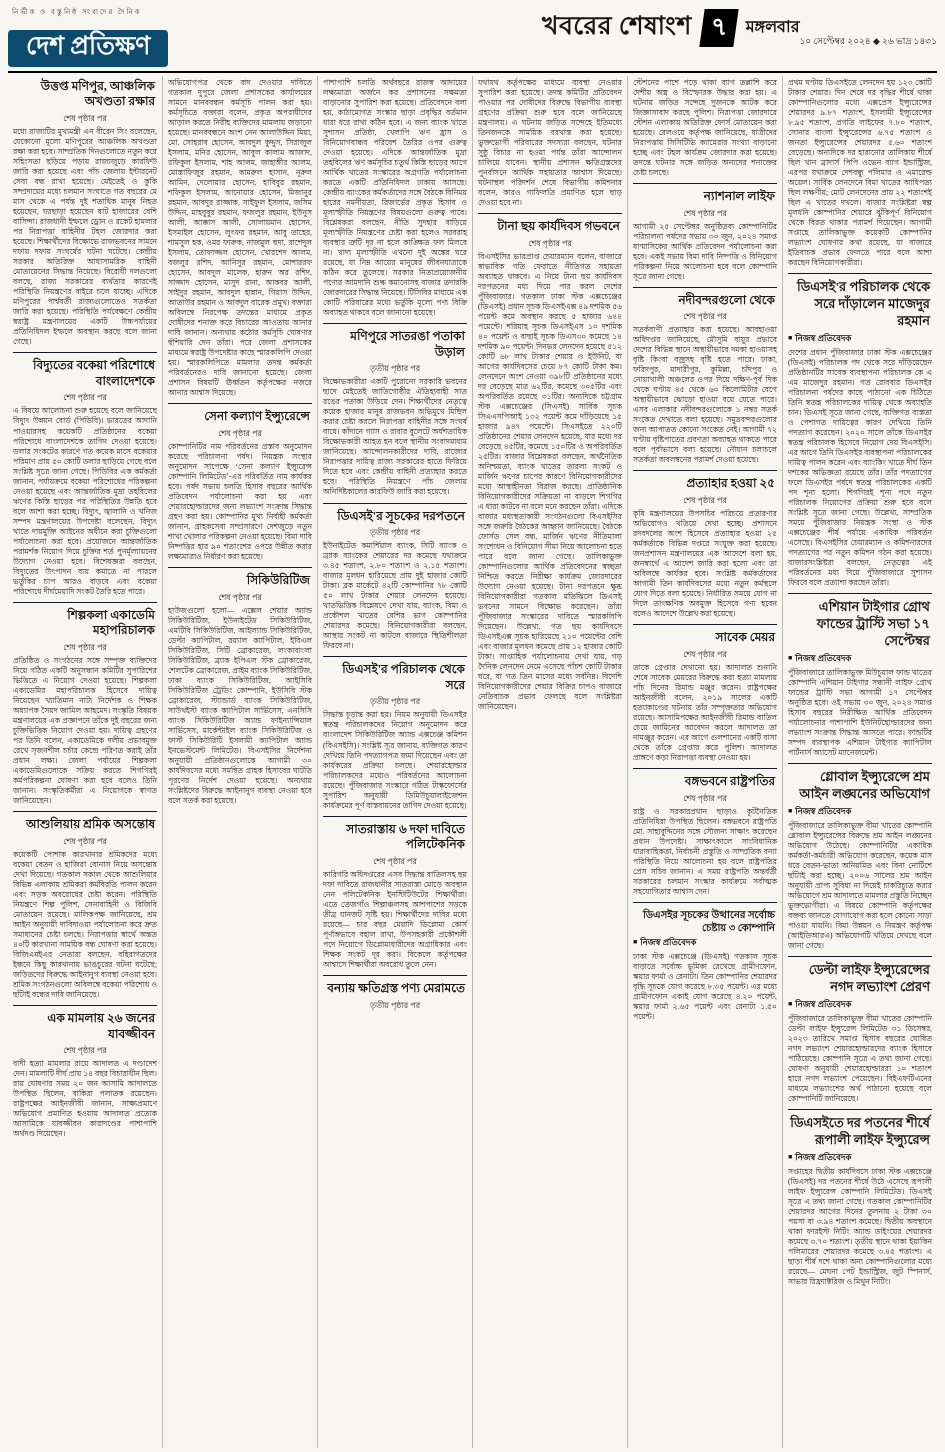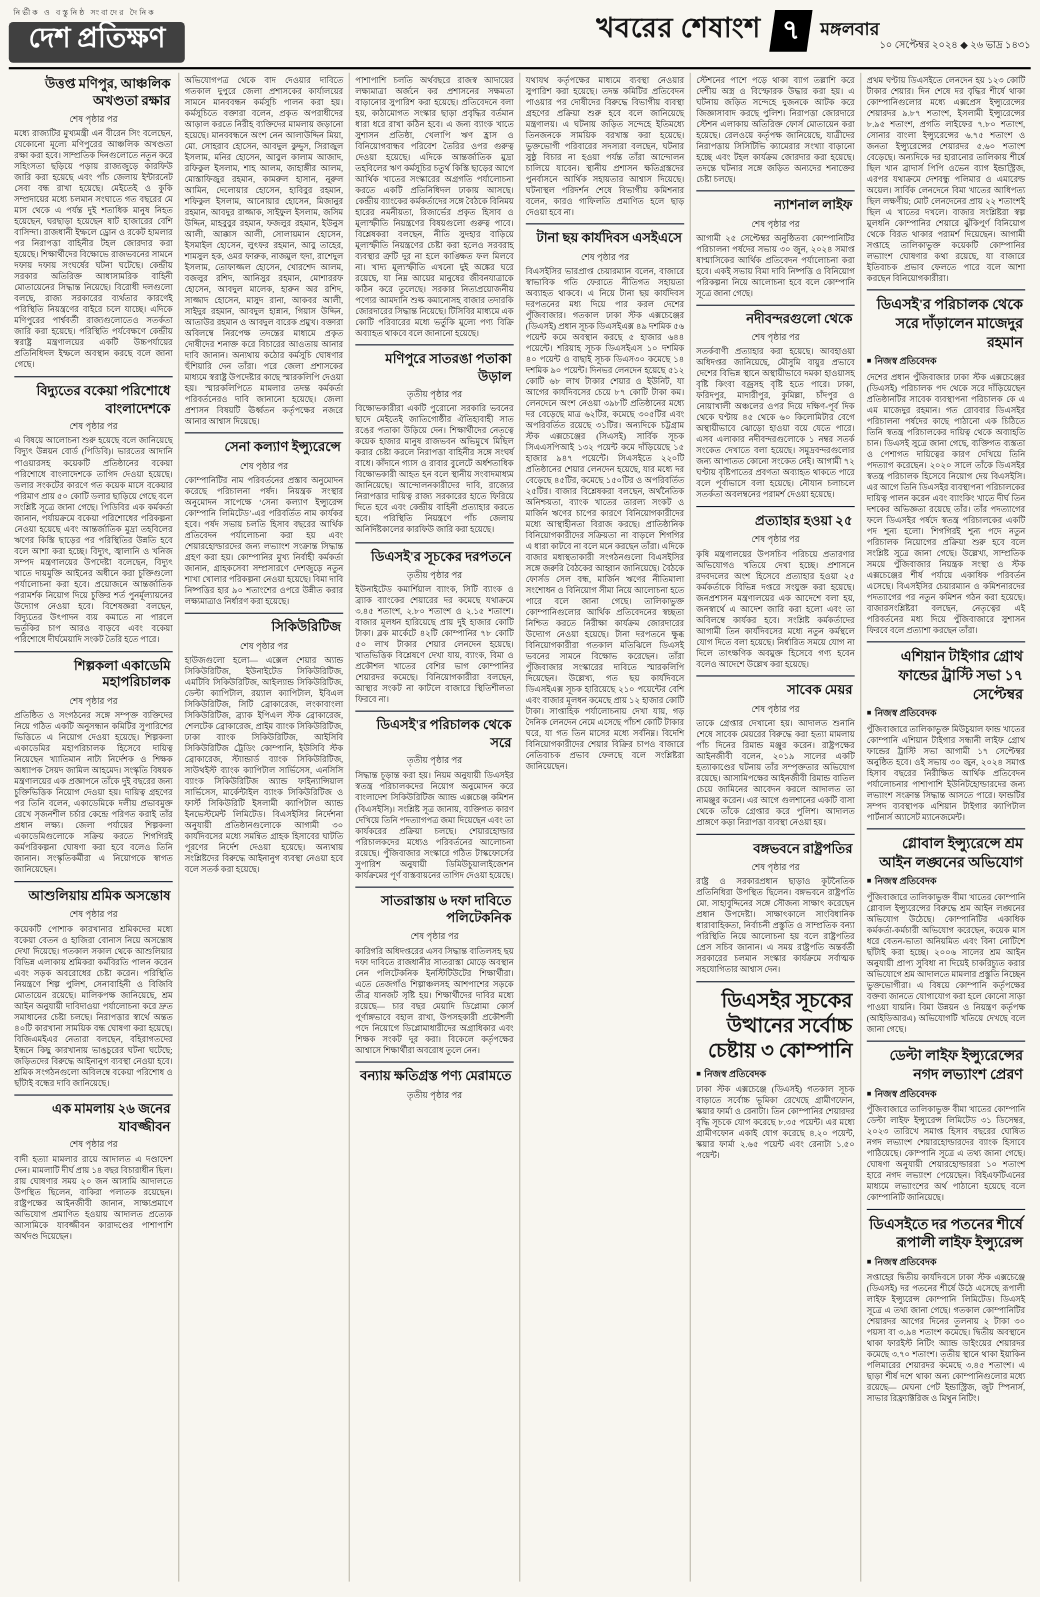--- a/index.html
+++ b/index.html
@@ -10,22 +10,22 @@
     font-family:"Liberation Serif","DejaVu Serif",serif;
     overflow:hidden;
   }
   .page{box-sizing:border-box;width:945px;height:1452px;padding:6px 8px 4px;}
   
   .hdr{display:flex;justify-content:space-between;align-items:flex-start;
        border-bottom:2px solid #000;padding-bottom:4px;}
   .mast{display:flex;flex-direction:column;gap:2px;}
   .tagline{font-size:7px;letter-spacing:2px;color:#333;padding-left:4px;}
   .mastbox{
-    background:#404040;color:#fff;font-weight:bold;font-size:25px;line-height:1.15;
-    padding:2px 18px 6px;border-radius:4px;display:inline-block;
+    background:#0c4a6e;color:#fff;font-weight:bold;font-size:25px;line-height:1.15;
+    padding:2px 18px 6px;border-radius:4px;display:inline-block;margin-top:10px;
   }
   .hdr-right{display:flex;flex-direction:row;align-items:flex-end;}
   .hdr-row{display:flex;align-items:center;gap:10px;}
   .section-title{font-size:25px;font-weight:bold;letter-spacing:.5px;}
   .pagenum{
     background:#000;color:#fff;font-weight:bold;font-size:25px;
     width:34px;height:38px;display:inline-flex;align-items:center;justify-content:center;
     transform:skewX(-8deg);
   }
   .pagenum > span{transform:skewX(8deg);}
@@ -36,21 +36,21 @@
     display:flex;height:1372px;overflow:hidden;margin-top:3px;
   }
   .col{flex:1 1 0;min-width:0;padding:2px 5px 0;overflow:hidden;}
   .col + .col{border-left:1px solid #bdb8ac;}
   .art + .art{border-top:1px solid #0f172a;margin-top:5px;padding-top:4px;}
   .hl{
     font-size:12px;line-height:1.3;font-weight:bold;text-align:right;
     margin:1px 2px 2px;
   }
   .col:nth-child(6) .hl{font-size:13px;}
-  .col:nth-child(5) .art:last-child .hl{font-size:18px;}
+  .col:nth-child(5) .art:last-child .hl{font-size:10px;}
   .kick{font-size:8px;text-align:center;margin:0 0 2px;color:#222;}
   .byl{font-size:8.5px;font-weight:bold;margin:1px 0 2px;}
   .byl .sq{font-size:7px;vertical-align:1px;}
   .byl span + span{margin-left:3px;}
   .bd{
     font-size:7.6px;line-height:1.32;text-align:justify;margin:0;
     word-break:normal;color:#1b1b1b;
   }
 </style>
 </head>
@@ -145,21 +145,21 @@
         <article class="art">
           <h2 class="hl">বন্যায় ক্ষতিগ্রস্ত পণ্য মেরামতে</h2>
           <div class="kick">তৃতীয় পৃষ্ঠার পর</div>
         </article>
       </div>
       <div class="col">
         <article class="art">
           <p class="bd">যথাযথ কর্তৃপক্ষের মাধ্যমে ব্যবস্থা নেওয়ার সুপারিশ করা হয়েছে। তদন্ত কমিটির প্রতিবেদন পাওয়ার পর দোষীদের বিরুদ্ধে বিভাগীয় ব্যবস্থা গ্রহণের প্রক্রিয়া শুরু হবে বলে জানিয়েছে মন্ত্রণালয়। এ ঘটনায় জড়িত সন্দেহে ইতিমধ্যে তিনজনকে সাময়িক বরখাস্ত করা হয়েছে। ভুক্তভোগী পরিবারের সদস্যরা বলছেন, ঘটনার সুষ্ঠু বিচার না হওয়া পর্যন্ত তাঁরা আন্দোলন চালিয়ে যাবেন। স্থানীয় প্রশাসন ক্ষতিগ্রস্তদের পুনর্বাসনে আর্থিক সহায়তার আশ্বাস দিয়েছে। ঘটনাস্থল পরিদর্শন শেষে বিভাগীয় কমিশনার বলেন, কারও গাফিলতি প্রমাণিত হলে ছাড় দেওয়া হবে না।</p>
         </article>
         <article class="art">
-          <h2 class="hl">টানা ছয় কার্যদিবস এসইএসে</h2>
+          <h2 class="hl">টানা ছয় কার্যদিবস গভবনে</h2>
           <div class="kick">শেষ পৃষ্ঠার পর</div>
           <p class="bd">বিএসইসির ভারপ্রাপ্ত চেয়ারম্যান বলেন, বাজারে স্বাভাবিক গতি ফেরাতে নীতিগত সহায়তা অব্যাহত থাকবে। এ নিয়ে টানা ছয় কার্যদিবস দরপতনের মধ্য দিয়ে পার করল দেশের পুঁজিবাজার। গতকাল ঢাকা স্টক এক্সচেঞ্জের (ডিএসই) প্রধান সূচক ডিএসইএক্স ৪৯ দশমিক ৫৬ পয়েন্ট কমে অবস্থান করছে ৫ হাজার ৬৪৪ পয়েন্টে। শরিয়াহ সূচক ডিএসইএস ১০ দশমিক ৪০ পয়েন্ট ও বাছাই সূচক ডিএস৩০ কমেছে ১৪ দশমিক ৯০ পয়েন্ট। দিনভর লেনদেন হয়েছে ৫১২ কোটি ৬৮ লাখ টাকার শেয়ার ও ইউনিট, যা আগের কার্যদিবসের চেয়ে ৮৭ কোটি টাকা কম। লেনদেনে অংশ নেওয়া ৩৯৮টি প্রতিষ্ঠানের মধ্যে দর বেড়েছে মাত্র ৬২টির, কমেছে ৩০৫টির এবং অপরিবর্তিত রয়েছে ৩১টির। অন্যদিকে চট্টগ্রাম স্টক এক্সচেঞ্জের (সিএসই) সার্বিক সূচক সিএএসপিআই ১৩২ পয়েন্ট কমে দাঁড়িয়েছে ১৫ হাজার ৯৪৭ পয়েন্টে। সিএসইতে ২২০টি প্রতিষ্ঠানের শেয়ার লেনদেন হয়েছে, যার মধ্যে দর বেড়েছে ৪৫টির, কমেছে ১৫০টির ও অপরিবর্তিত ২৫টির। বাজার বিশ্লেষকরা বলছেন, অর্থনৈতিক অনিশ্চয়তা, ব্যাংক খাতের তারল্য সংকট ও মার্জিন ঋণের চাপের কারণে বিনিয়োগকারীদের মধ্যে আস্থাহীনতা বিরাজ করছে। প্রাতিষ্ঠানিক বিনিয়োগকারীদের সক্রিয়তা না বাড়লে শিগগির এ ধারা কাটবে না বলে মনে করছেন তাঁরা। এদিকে বাজার মধ্যস্থতাকারী সংগঠনগুলো বিএসইসির সঙ্গে জরুরি বৈঠকের আহ্বান জানিয়েছে। বৈঠকে ফোর্সড সেল বন্ধ, মার্জিন ঋণের নীতিমালা সংশোধন ও বিনিয়োগ সীমা নিয়ে আলোচনা হতে পারে বলে জানা গেছে। তালিকাভুক্ত কোম্পানিগুলোর আর্থিক প্রতিবেদনের স্বচ্ছতা নিশ্চিত করতে নিরীক্ষা কার্যক্রম জোরদারের উদ্যোগ নেওয়া হয়েছে। টানা দরপতনে ক্ষুব্ধ বিনিয়োগকারীরা গতকাল মতিঝিলে ডিএসই ভবনের সামনে বিক্ষোভ করেছেন। তাঁরা পুঁজিবাজার সংস্কারের দাবিতে স্মারকলিপি দিয়েছেন। উল্লেখ্য, গত ছয় কার্যদিবসে ডিএসইএক্স সূচক হারিয়েছে ২১০ পয়েন্টের বেশি এবং বাজার মূলধন কমেছে প্রায় ১২ হাজার কোটি টাকা। সাপ্তাহিক পর্যালোচনায় দেখা যায়, গড় দৈনিক লেনদেন নেমে এসেছে পাঁচশ কোটি টাকার ঘরে, যা গত তিন মাসের মধ্যে সর্বনিম্ন। বিদেশি বিনিয়োগকারীদের শেয়ার বিক্রির চাপও বাজারে নেতিবাচক প্রভাব ফেলছে বলে সংশ্লিষ্টরা জানিয়েছেন।</p>
         </article>
       </div>
       <div class="col">
         <article class="art">
           <p class="bd">স্টেশনের পাশে পড়ে থাকা ব্যাগ তল্লাশি করে দেশীয় অস্ত্র ও বিস্ফোরক উদ্ধার করা হয়। এ ঘটনায় জড়িত সন্দেহে দুজনকে আটক করে জিজ্ঞাসাবাদ করছে পুলিশ। নিরাপত্তা জোরদারে স্টেশন এলাকায় অতিরিক্ত ফোর্স মোতায়েন করা হয়েছে। রেলওয়ে কর্তৃপক্ষ জানিয়েছে, যাত্রীদের নিরাপত্তায় সিসিটিভি ক্যামেরার সংখ্যা বাড়ানো হচ্ছে এবং টহল কার্যক্রম জোরদার করা হয়েছে। তদন্তে ঘটনার সঙ্গে জড়িত অন্যদের শনাক্তের চেষ্টা চলছে।</p>
         </article>
         <article class="art">
           <h2 class="hl">ন্যাশনাল লাইফ</h2>

